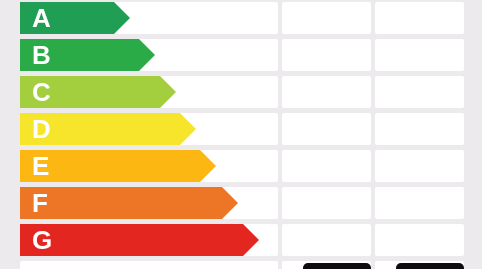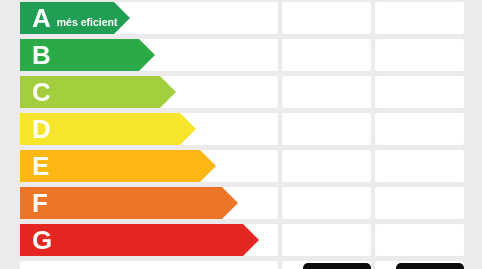--- a/index.html
+++ b/index.html
@@ -84,21 +84,20 @@
       <div class="row" style="top: 261px; height: 32px;">
         <div class="cell" style="left: 20px; width: 258px;"></div>
         <div class="cell" style="left: 282px; width: 89px;"></div>
         <div class="cell" style="left: 375px; width: 89px;"></div>
       </div>
     </div>
 
   <div id="bands-layer">
       <div class="band" style="left: 20px; top: 2px; height: 32px; width: 110px; background: rgb(31, 158, 84); clip-path: polygon(0px 0px, calc(100% - 16px) 0px, 100% 50%, calc(100% - 16px) 100%, 0px 100%);">
         <span class="band-letter">A</span>
-        <span class="band-note">més eficient</span>
       </div>
       <div class="band" style="left: 20px; top: 39px; height: 32px; width: 135px; background: rgb(43, 171, 71); clip-path: polygon(0px 0px, calc(100% - 16px) 0px, 100% 50%, calc(100% - 16px) 100%, 0px 100%);">
         <span class="band-letter">B</span>
       </div>
       <div class="band" style="left: 20px; top: 76px; height: 32px; width: 156px; background: rgb(163, 206, 62); clip-path: polygon(0px 0px, calc(100% - 16px) 0px, 100% 50%, calc(100% - 16px) 100%, 0px 100%);">
         <span class="band-letter">C</span>
       </div>
       <div class="band" style="left: 20px; top: 113px; height: 32px; width: 176px; background: rgb(247, 229, 43); clip-path: polygon(0px 0px, calc(100% - 16px) 0px, 100% 50%, calc(100% - 16px) 100%, 0px 100%);">
         <span class="band-letter">D</span>
       </div>

